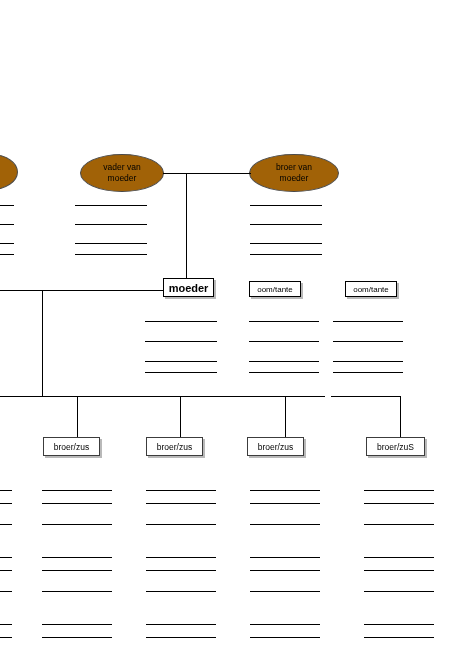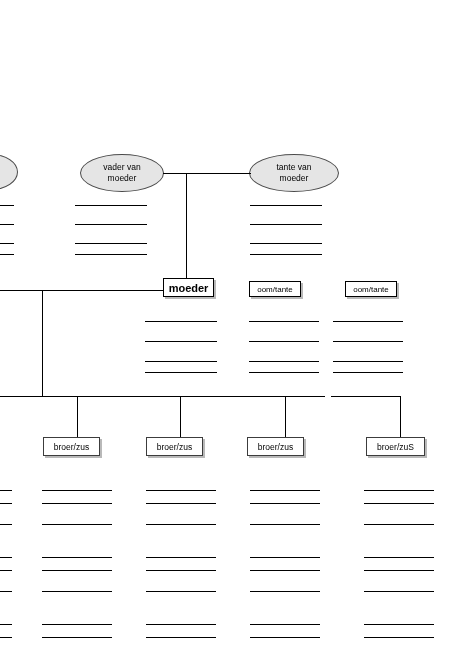--- a/index.html
+++ b/index.html
@@ -33,21 +33,21 @@
     position: absolute;
     height: 0;
     border-top: 1.6px solid #000000;
   }
 
   
   .ellipse {
     position: absolute;
     border: 1px solid #4a4a4a;
     border-radius: 50%;
-    background: #e5e5e5;
+    background: #a16207;
     display: flex;
     align-items: center;
     justify-content: center;
     text-align: center;
     font-size: 8.5px;
     line-height: 11px;
     color: #000000;
     box-sizing: border-box;
   }
   .ellipse .lbl { display: block; padding: 0 4px; }
@@ -90,21 +90,21 @@
 
   <div class="ellipse" style="left:80px; top:154px; width:84px; height:38px;">
     <span class="lbl">
       <span>vader van</span><br>
       <span>moeder</span>
     </span>
   </div>
 
   <div class="ellipse" style="left:249px; top:154px; width:90px; height:38px;">
     <span class="lbl">
-      <span>tante van</span><br>
+      <span>broer van</span><br>
       <span>moeder</span>
     </span>
   </div>
 
   <div class="conn h" style="left:163px; top:173px; width:88px;"></div>
 
   <div class="conn v" style="left:186px; top:173px; height:105px;"></div>
 
   <div class="wline" style="left:-12px; top:205px; width:26px;"></div>
   <div class="wline" style="left:-12px; top:224px; width:26px;"></div>

